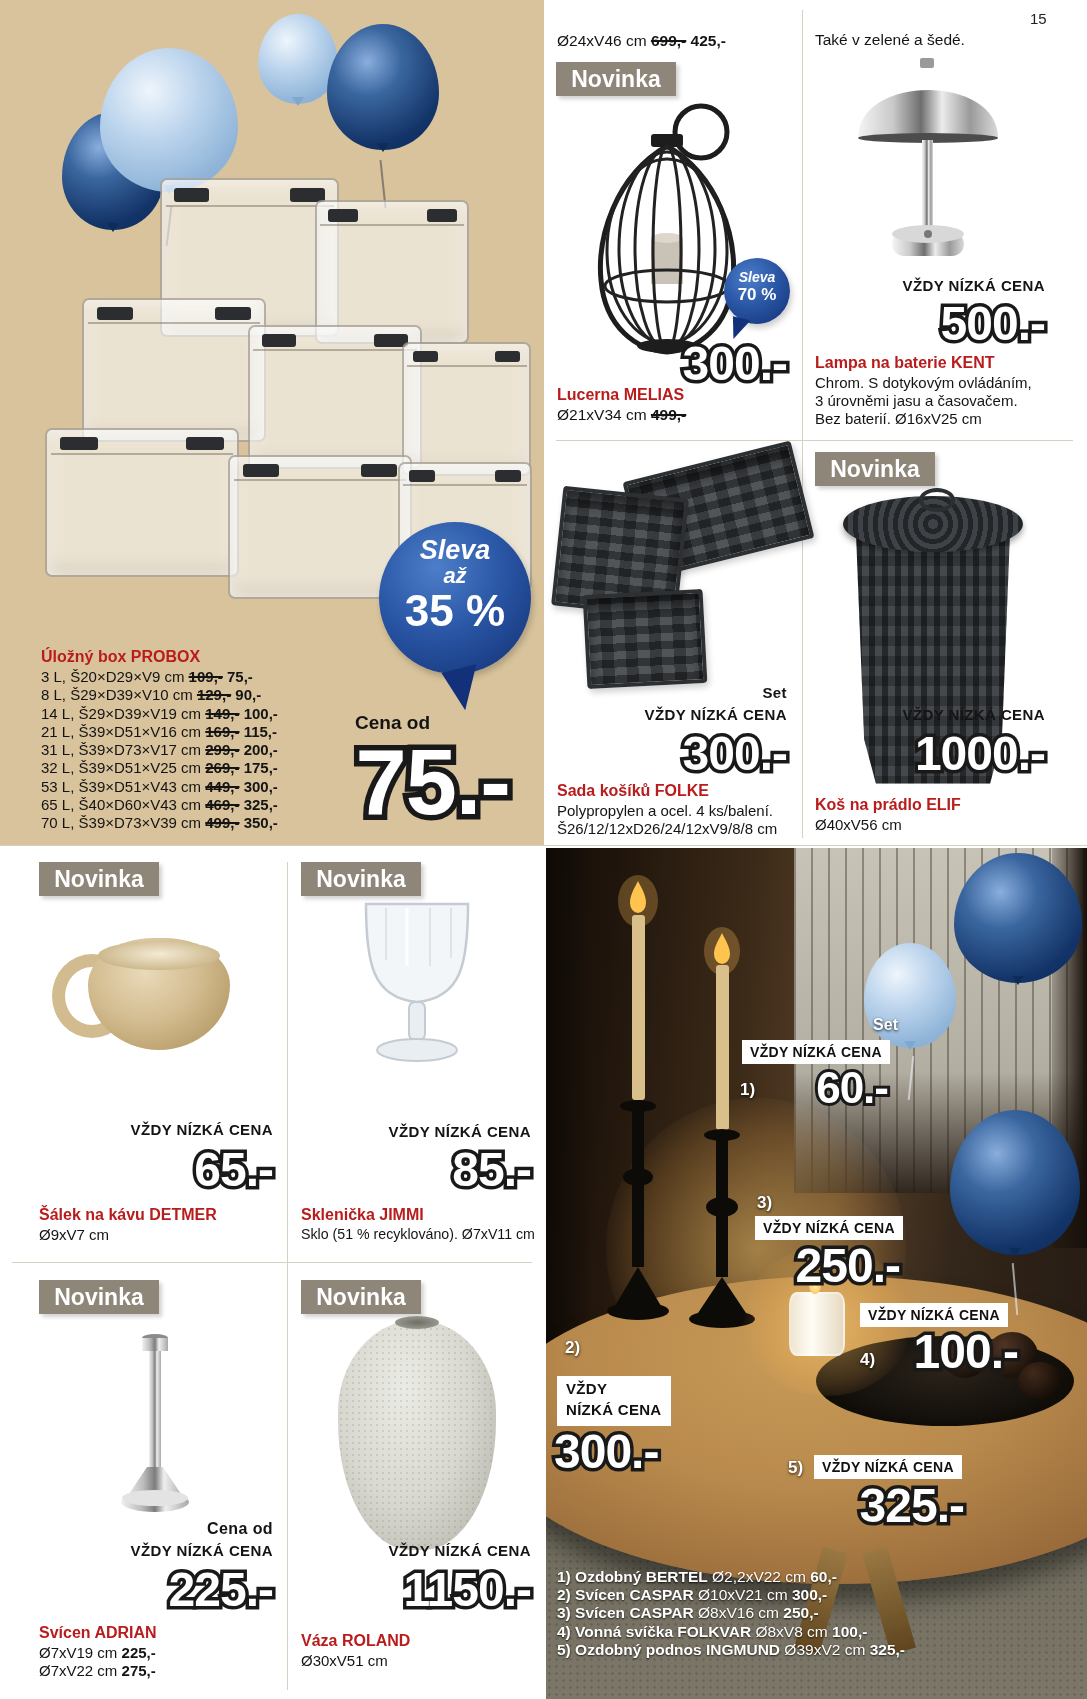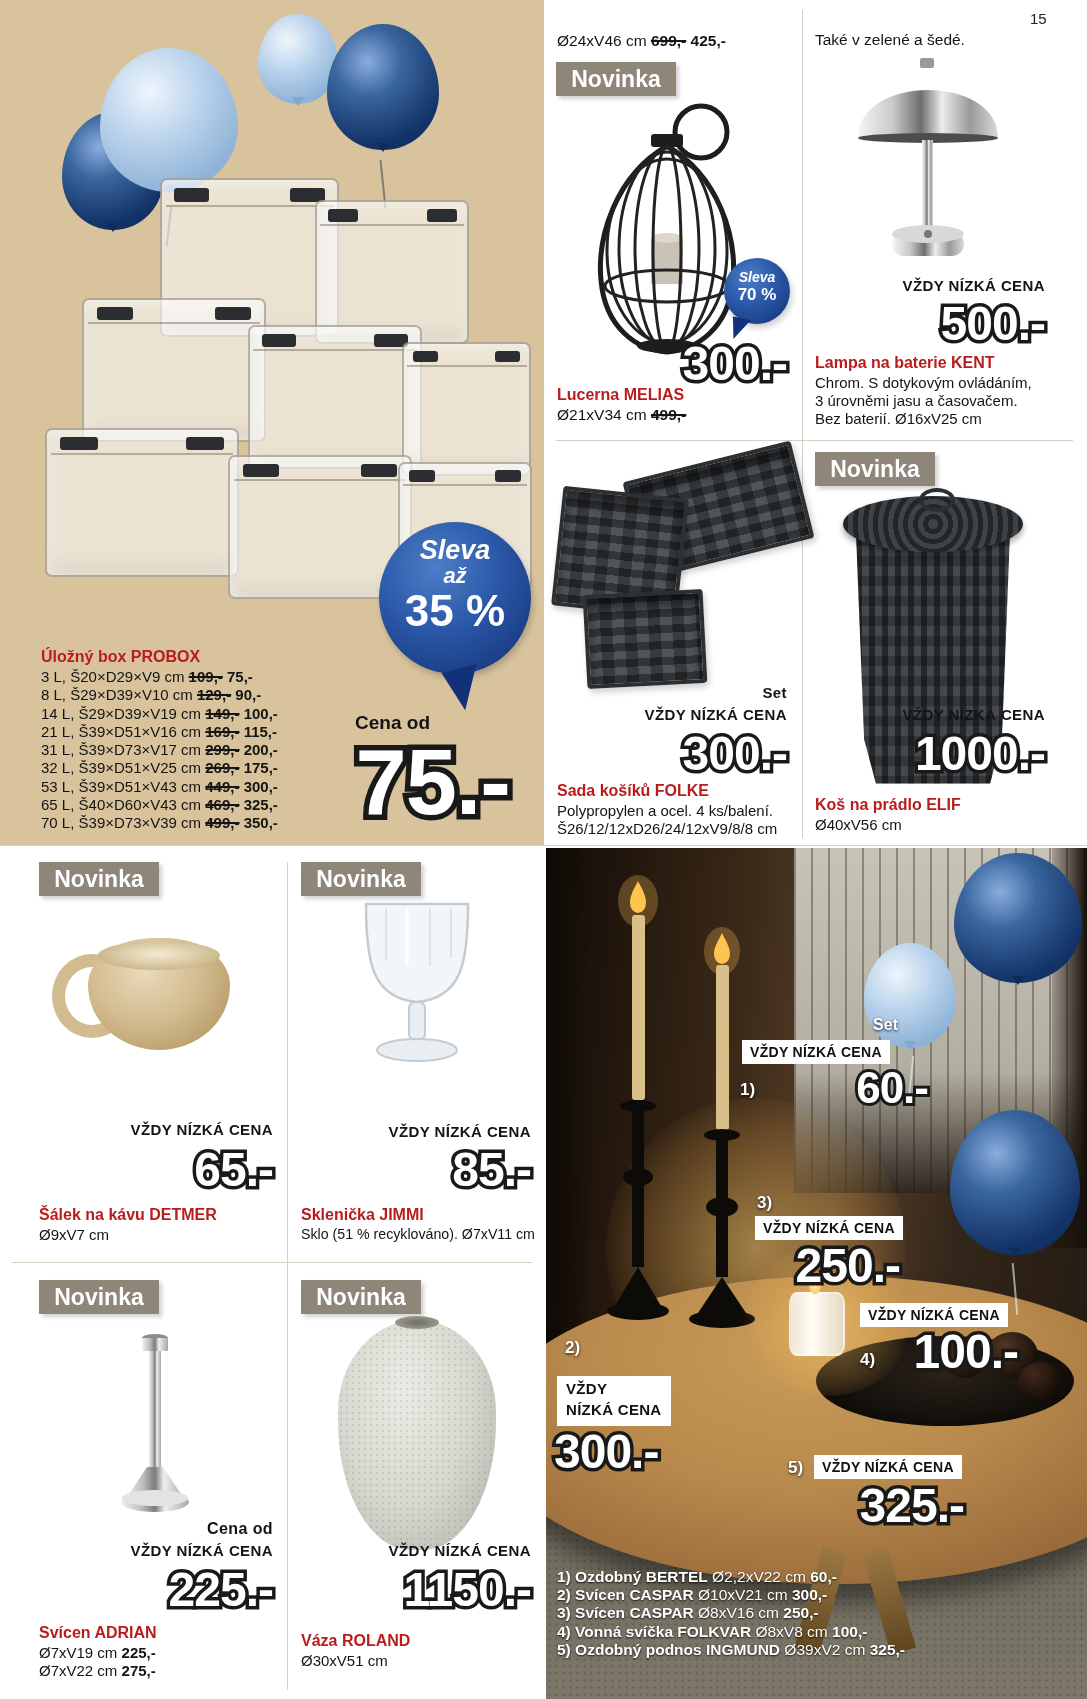--- a/index.html
+++ b/index.html
@@ -361,21 +361,21 @@
 
     <div class="balloon navy" style="left:408px;top:5px;width:128px;height:130px;"></div>
     <div class="balloon lblue" style="left:318px;top:95px;width:92px;height:105px;"></div>
     <div class="string" style="left:364px;top:208px;height:44px;transform:rotate(6deg);background:rgba(235,240,245,.6);"></div>
     <div class="balloon navy" style="left:404px;top:262px;width:130px;height:145px;"></div>
     <div class="string" style="left:468px;top:415px;height:52px;transform:rotate(-5deg);background:rgba(235,240,245,.6);"></div>
 
     <div class="setlab" style="left:250px;top:168px;width:102px;">Set</div>
     <div class="wbadge" style="left:196px;top:192px;">VŽDY NÍZKÁ CENA</div>
     <div class="numlab" style="left:194px;top:232px;">1)</div>
-    <div class="abs price md" style="left:170px;top:218px;width:172px;margin-left:40px;">60.-</div>
+    <div class="abs price md" style="left:170px;top:218px;width:172px;">60.-</div>
 
     <div class="numlab" style="left:211px;top:345px;">3)</div>
     <div class="wbadge" style="left:209px;top:368px;">VŽDY NÍZKÁ CENA</div>
     <div class="abs price lg" style="left:164px;top:394px;width:190px;">250.-</div>
 
     <div class="wbadge" style="left:314px;top:455px;">VŽDY NÍZKÁ CENA</div>
     <div class="numlab" style="left:314px;top:502px;">4)</div>
     <div class="abs price lg" style="left:292px;top:480px;width:180px;">100.-</div>
 
     <div class="numlab" style="left:19px;top:490px;">2)</div>

